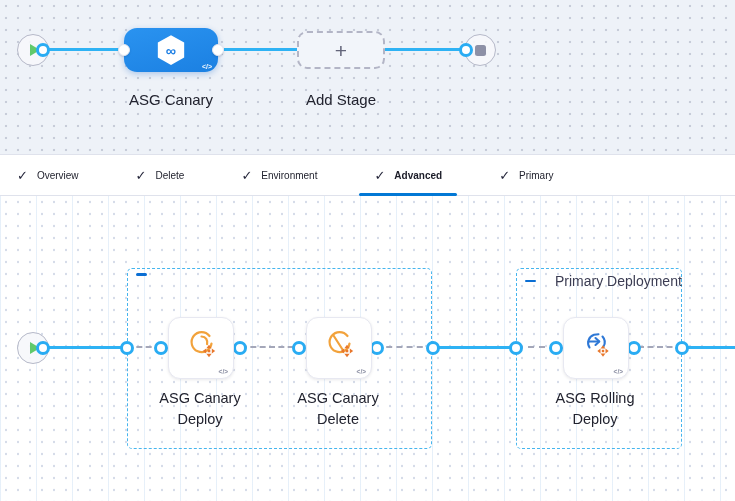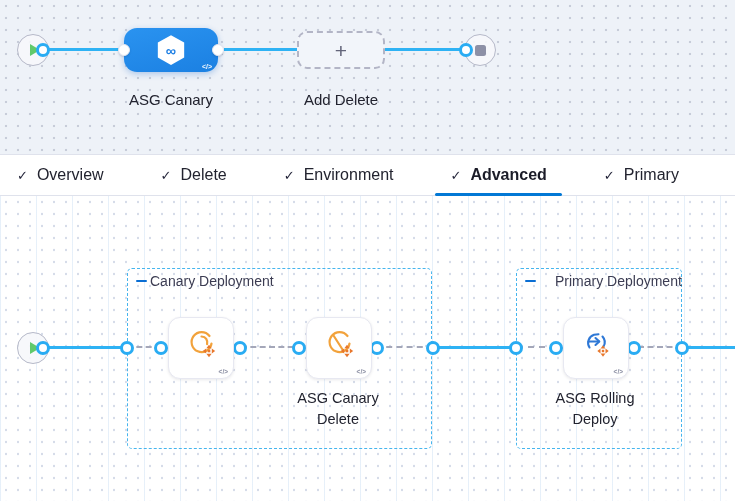--- a/index.html
+++ b/index.html
@@ -58,21 +58,21 @@
   
   .tab-bar{
     position:relative;width:735px;height:40px;box-sizing:content-box;background:#fff;
     border-bottom:1px solid #dfe2ec;display:flex;align-items:stretch;padding-left:2px;
   }
   .tab{
     position:relative;display:flex;align-items:center;gap:9px;
     padding:0 15px;margin-right:27px;cursor:pointer;
   }
   .check{font-size:13px;color:#24253a;font-weight:600;}
-  .tab-label{font-size:16px;color:#22232f;white-space:nowrap;}
+  .tab-label{font-size:10px;color:#22232f;white-space:nowrap;}
   .tab.active .tab-label{font-weight:700;color:#1b1c28;}
   .tab-underline{
     position:absolute;left:0;right:0;bottom:-1px;height:3.5px;
     background:#0278d5;border-radius:2px;
   }
   
   .graph-bottom{
     position:relative;width:735px;height:305px;
     background-color:#ffffff;
     background-image:
@@ -124,21 +124,21 @@
     <div class="port-white" style="left:-6px;top:16px;"></div>
     <div class="port-white" style="right:-6px;top:16px;"></div>
   </div>
   <div class="graph-label" style="left:124px;width:94px;top:91px;">ASG Canary</div>
 
   <div class="cyline" style="left:224px;top:48px;width:73px;"></div>
 
   <div class="add-stage">
     <span class="plus">+</span>
   </div>
-  <div class="graph-label" style="left:297px;width:88px;top:91px;">Add Delete</div>
+  <div class="graph-label" style="left:297px;width:88px;top:91px;">Add Stage</div>
 
   <div class="cyline" style="left:385px;top:48px;width:76px;"></div>
   <div class="port" style="left:459px;top:43px;"></div>
   <div class="node-circle" style="left:464px;top:34px;">
     <div class="stop-sq"></div>
   </div>
 </div>
 
 <div class="tab-bar">
   <div class="tab">
@@ -164,21 +164,20 @@
   </div>
 </div>
 
 <div class="graph-bottom">
 
   <div class="group-box" style="left:127px;width:305px;"></div>
   <div class="group-box" style="left:516px;width:166px;"></div>
 
   <div class="group-label-row" style="left:136px;top:77px;">
     <div class="collapse-dash"></div>
-    <span class="group-label">Canary Deployment</span>
   </div>
   <div class="group-label-row" style="left:525px;top:77px;gap:19px;">
     <div class="collapse-dash"></div>
     <span class="group-label">Primary Deployment</span>
   </div>
 
   <div class="node-circle" style="left:17px;top:136px;">
     <div class="play-tri"></div>
   </div>
 
@@ -248,15 +247,16 @@
         <path d="M23 18.3 l2.4 3.2 h-4.8 z"></path>
         <path d="M23 29.7 l2.4 -3.2 h-4.8 z"></path>
         <path d="M17.3 24 l3.2 -2.4 v4.8 z"></path>
         <path d="M28.7 24 l-3.2 -2.4 v4.8 z"></path>
         <rect x="21.8" y="22.8" width="2.4" height="2.4"></rect>
       </g>
     </svg>
     <span class="card-code">&lt;/&gt;</span>
   </div>
 
+  <div class="step-label" style="left:140px;">ASG Canary Deploy</div>
   <div class="step-label" style="left:278px;">ASG Canary Delete</div>
   <div class="step-label" style="left:535px;">ASG Rolling Deploy</div>
 </div>
 
 </body></html>

